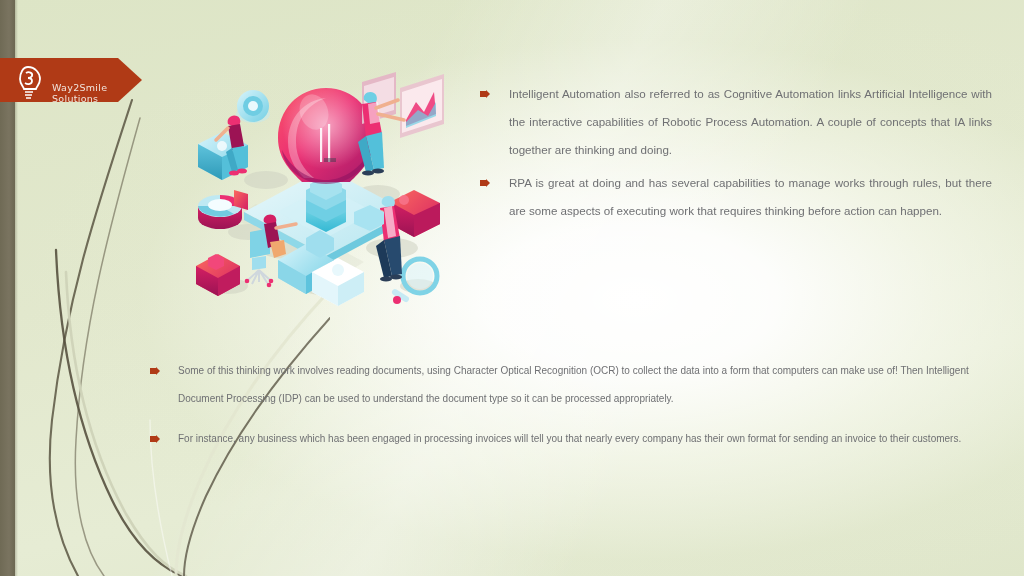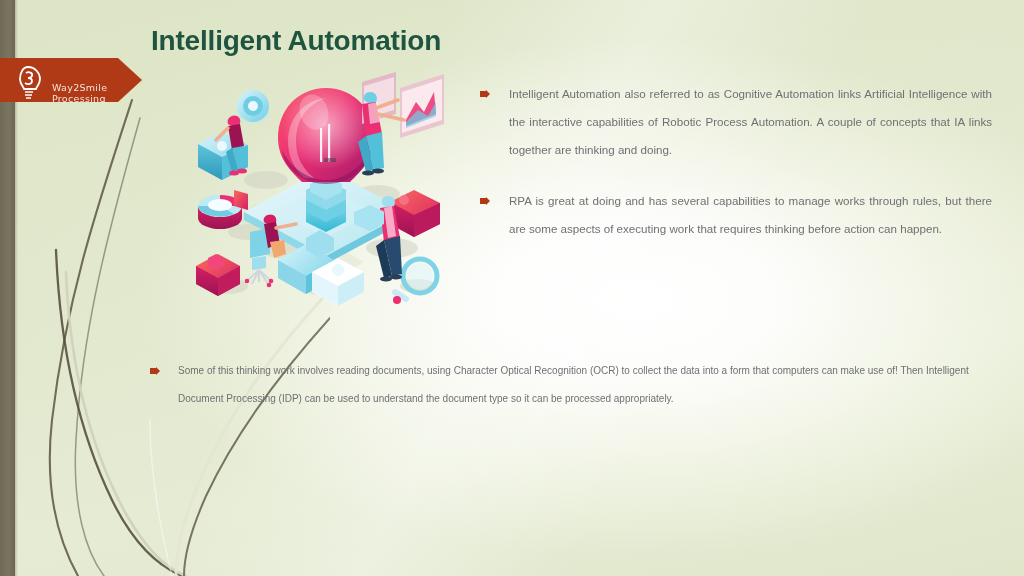--- a/index.html
+++ b/index.html
@@ -79,21 +79,21 @@
   }
   
   .col-right {
     position: absolute;
     left: 477px; top: 80px;
     width: 515px;
   }
   .bullet {
     position: relative;
     padding-left: 32px;
-    margin-bottom: 23px;
+    margin-bottom: 5px;
     color: #6f7073;
     font-size: 11.6px;
     line-height: 28px;
     text-align: justify;
     text-justify: inter-word;
   }
   .bullet:last-child { margin-bottom: 7px; }
   .bullet .mark {
     position: absolute;
     left: 3px;
@@ -357,24 +357,23 @@
       <path d="M0,0 L118,0 L142,22 L118,44 L0,44 Z" fill="url(#none)" opacity="0"></path>
       <g fill="none" stroke="#ffffff" stroke-width="1.8">
         <path d="M28,9 C35,9 40,15 40,21 C40,26 37,28 36,31 L24,31 C23,28 20,26 20,21 C20,15 23,9 28,9 Z"></path>
         <path d="M26,15 C29,13 33,15 32,18 C31,20 28,20 28,20 C28,20 32,20 32,23 C32,26 28,27 25,25"></path>
         <path d="M25,34 L33,34 M25,37 L32,37 M26,40 L31,40" stroke-width="1.5"></path>
       </g>
     </svg>
   </div>
   <div class="logo-text">
     <span>Way2Smile</span>
-    <span class="l2">Processing</span>
+    <span class="l2">Solutions</span>
   </div>
 
-  <div class="title">Intelligent Automation</div>
 
   <div class="col-right">
 
     <div class="bullet">
       <svg class="mark" viewBox="0 0 10 8" xmlns="http://www.w3.org/2000/svg">
         <path d="M0,1 L6,1 L6,0 L10,4 L6,8 L6,7 L0,7 Z" fill="#b03a16"></path>
       </svg>
       <span>Intelligent Automation also referred to as Cognitive Automation links Artificial Intelligence with the interactive capabilities of Robotic Process Automation. A couple of concepts that IA links together are thinking and doing.</span>
     </div>
 
@@ -389,16 +388,22 @@
 
   <div class="col-bottom">
 
     <div class="bullet-wide">
       <svg class="mark" viewBox="0 0 10 8" xmlns="http://www.w3.org/2000/svg">
         <path d="M0,1 L6,1 L6,0 L10,4 L6,8 L6,7 L0,7 Z" fill="#b03a16"></path>
       </svg>
       <span class="inner">Some of this thinking work involves reading documents, using Character Optical Recognition (OCR) to collect the data into a form that computers can make use of! Then Intelligent Document Processing (IDP) can be used to understand the document type so it can be processed appropriately.</span>
     </div>
 
+    <div class="bullet-wide">
+      <svg class="mark" viewBox="0 0 10 8" xmlns="http://www.w3.org/2000/svg">
+        <path d="M0,1 L6,1 L6,0 L10,4 L6,8 L6,7 L0,7 Z" fill="#b03a16"></path>
+      </svg>
+      <span class="inner">For instance, any business which has been engaged in processing invoices will tell you that nearly every company has their own format for sending an invoice to their customers.</span>
+    </div>
 
   </div>
 
 </div>
 
 </body></html>

